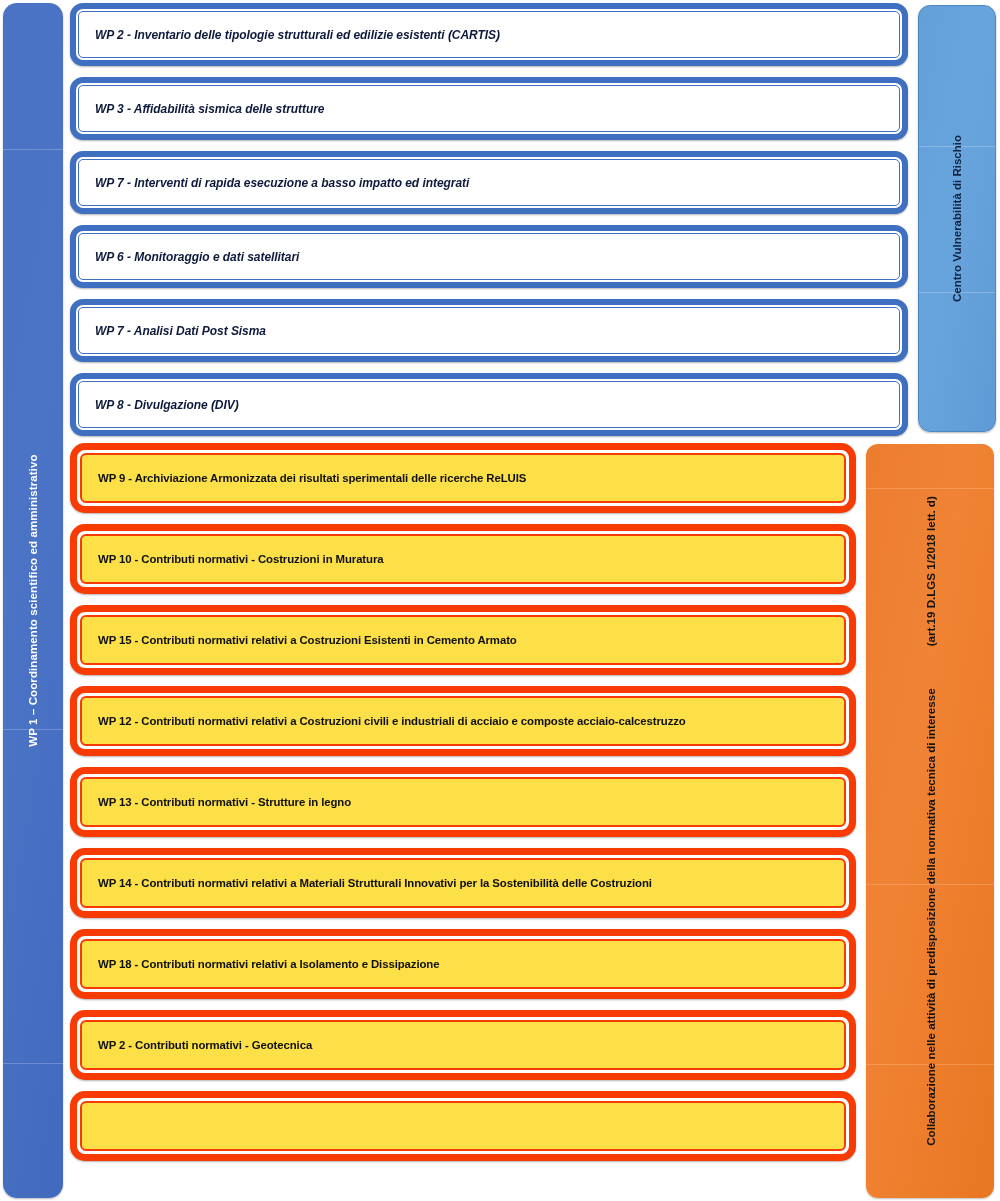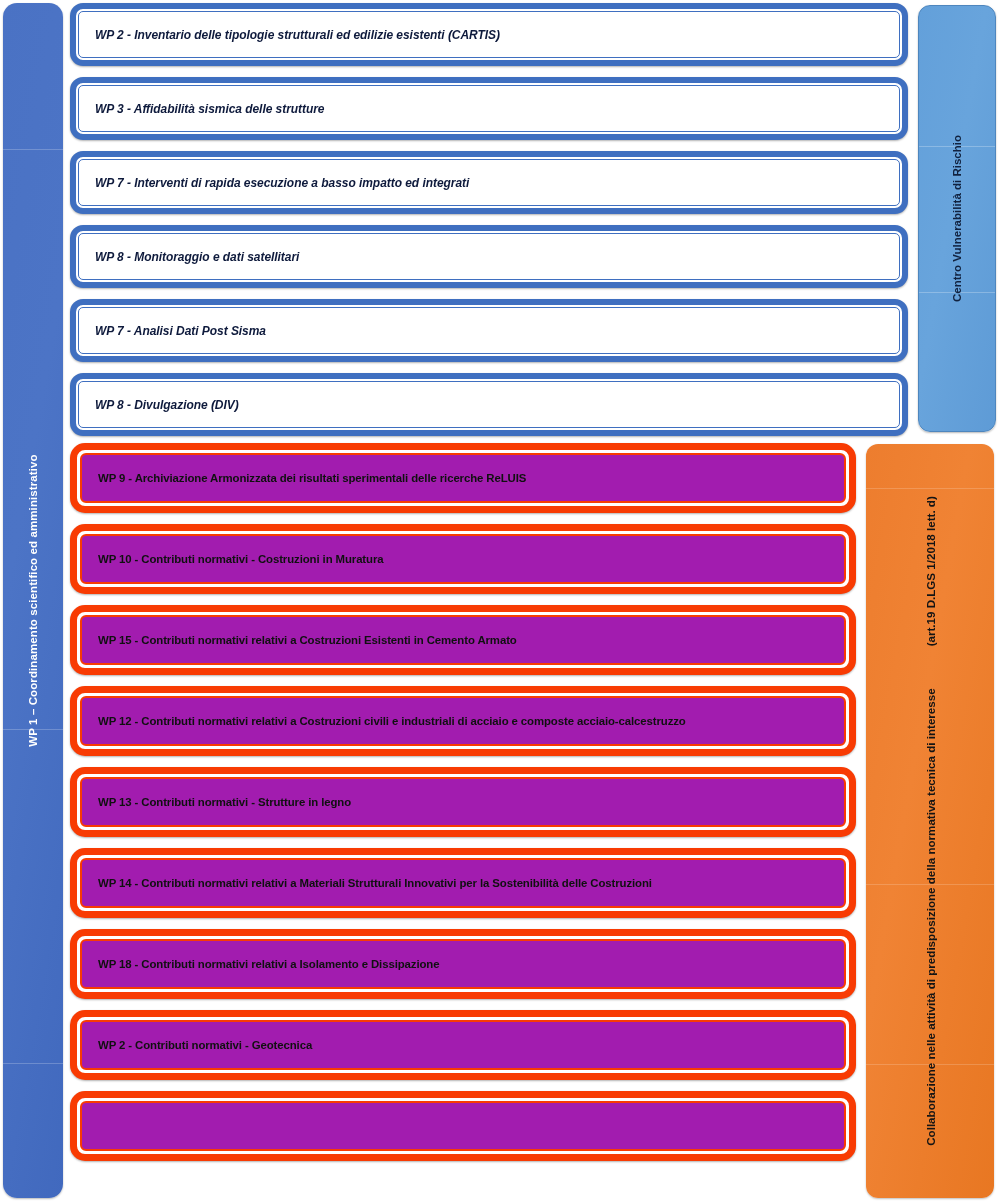--- a/index.html
+++ b/index.html
@@ -74,21 +74,21 @@
     border:7px solid #F83B03;
     border-radius:15px;
     background:#ffffff;
     box-shadow:0 1px 2px rgba(0,0,0,.3);
     box-sizing:content-box;
   }
   .wp-red .inner{
     position:absolute;left:3px;top:3px;right:3px;bottom:3px;
     border:2px solid #F83B03;
     border-radius:6px;
-    background:#a21caf;
+    background:#fde047;
     display:flex;align-items:center;
   }
   .wp-red .txt{
     padding-left:16px;
     font-size:11.4px;
     font-weight:bold;
     color:#101010;
     white-space:nowrap;
     letter-spacing:-.1px;
   }
@@ -161,21 +161,21 @@
 
 
     <div class="wp-blue">
       <div class="inner">
         <span class="txt">WP 7 - Interventi di rapida esecuzione a basso impatto ed integrati</span>
       </div>
     </div>
 
     <div class="wp-blue">
       <div class="inner">
-        <span class="txt">WP 8 - Monitoraggio e dati satellitari</span>
+        <span class="txt">WP 6 - Monitoraggio e dati satellitari</span>
       </div>
     </div>
 
     <div class="wp-blue">
       <div class="inner">
         <span class="txt">WP 7 - Analisi Dati Post Sisma</span>
       </div>
     </div>
 
     <div class="wp-blue">

